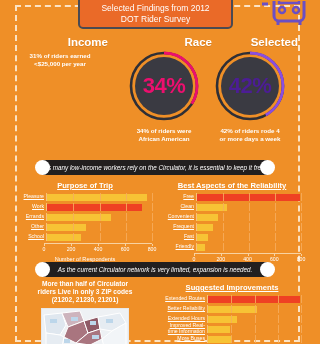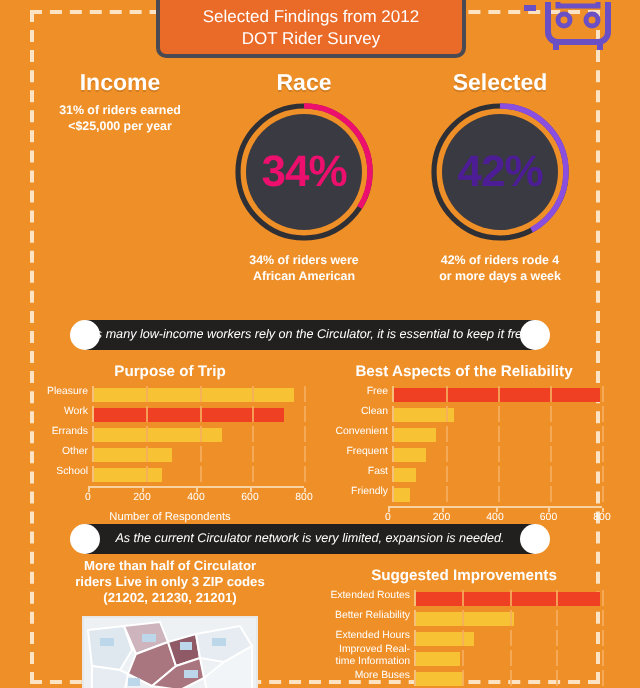--- a/index.html
+++ b/index.html
@@ -36,24 +36,25 @@
     color:#ffffff;
   }
   .title-sub{
     font-size:8.5px;line-height:10px;margin-top:1px;color:#ffffff;
   }
   .bus-icon{position:absolute;right:2px;top:1px;width:46px;height:34px;z-index:6;}
 
   
   .donut-row{position:absolute;left:0;top:36px;width:310px;height:118px;}
   .donut-cell{position:absolute;width:96px;text-align:center;}
-  .dc1{left:12px;} .dc2{left:104px;} .dc3{left:202px;}
+  .dc1{left:12px;} .dc2{left:116px;} .dc3{left:202px;}
   .donut-label{
     font-size:11.5px;font-weight:bold;color:#ffffff;margin-bottom:1px;
     text-shadow:0 1px 0 rgba(0,0,0,.12);
+    text-align:right;
   }
   .donut-wrap{position:relative;width:74px;height:74px;margin:0 auto;}
   .donut-wrap svg{display:block;}
   .donut-pct{
     position:absolute;left:0;top:0;width:74px;height:74px;
     display:flex;align-items:center;justify-content:center;
     font-size:22px;font-weight:bold;letter-spacing:-.5px;
   }
   .donut-cap{
     font-size:6.2px;line-height:7.6px;margin-top:4px;color:#ffffff;
@@ -79,20 +80,21 @@
   #callout1{left:42px;top:160px;width:226px;}
   #callout2{left:42px;top:262px;width:226px;}
 
   
   .chart-title{
     text-align:center;font-size:7.6px;font-weight:bold;color:#ffffff;
     margin-bottom:3px;
   }
   .chart{
     position:absolute;
+    text-decoration:underline;
   }
   #chart-trip{left:18px;top:181px;width:134px;}
   #chart-aspects{left:163px;top:181px;width:138px;}
   #chart-improve{left:163px;top:283px;width:138px;}
 
   .plot{position:relative;}
   .rows{position:relative;}
   .row{display:flex;align-items:center;height:8px;margin-bottom:2px;}
   .cat{
     flex:0 0 auto;text-align:right;font-size:5.2px;line-height:5.6px;

